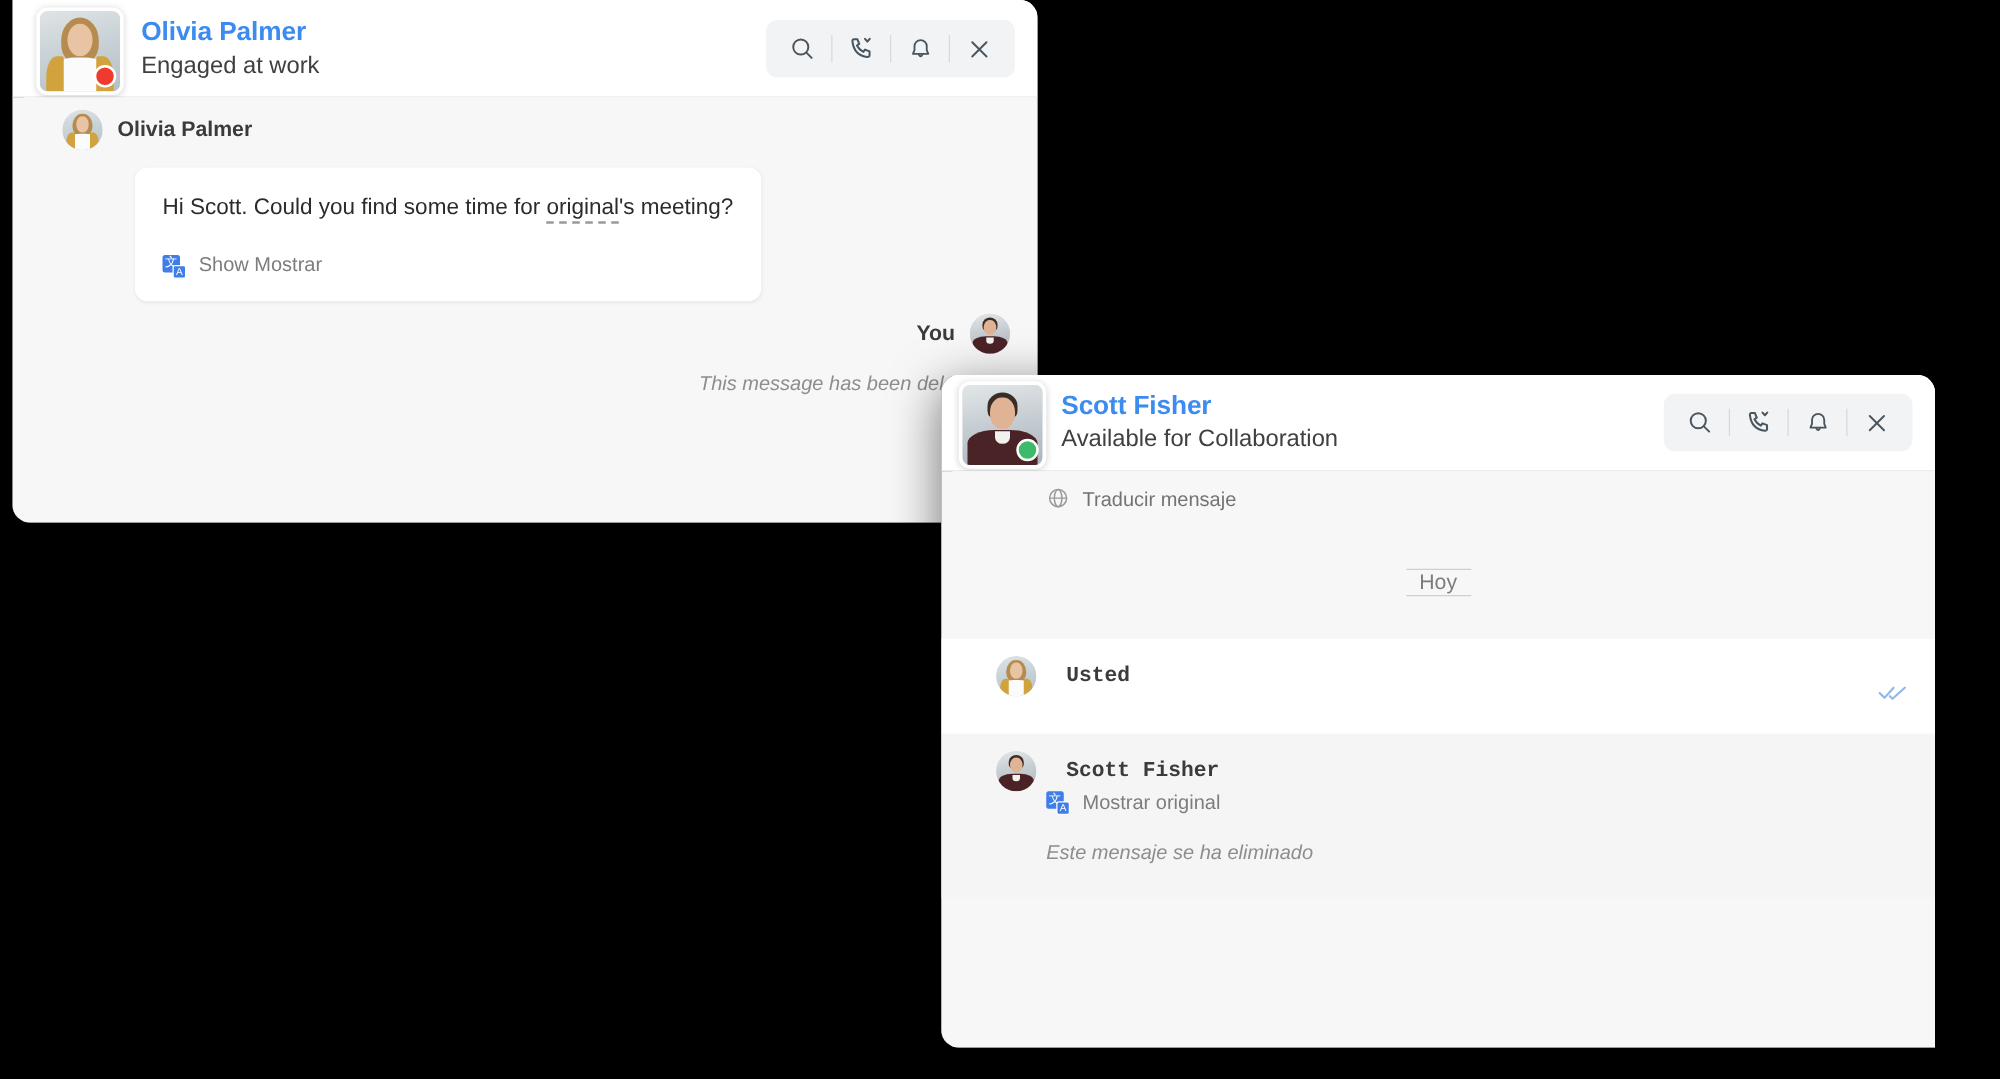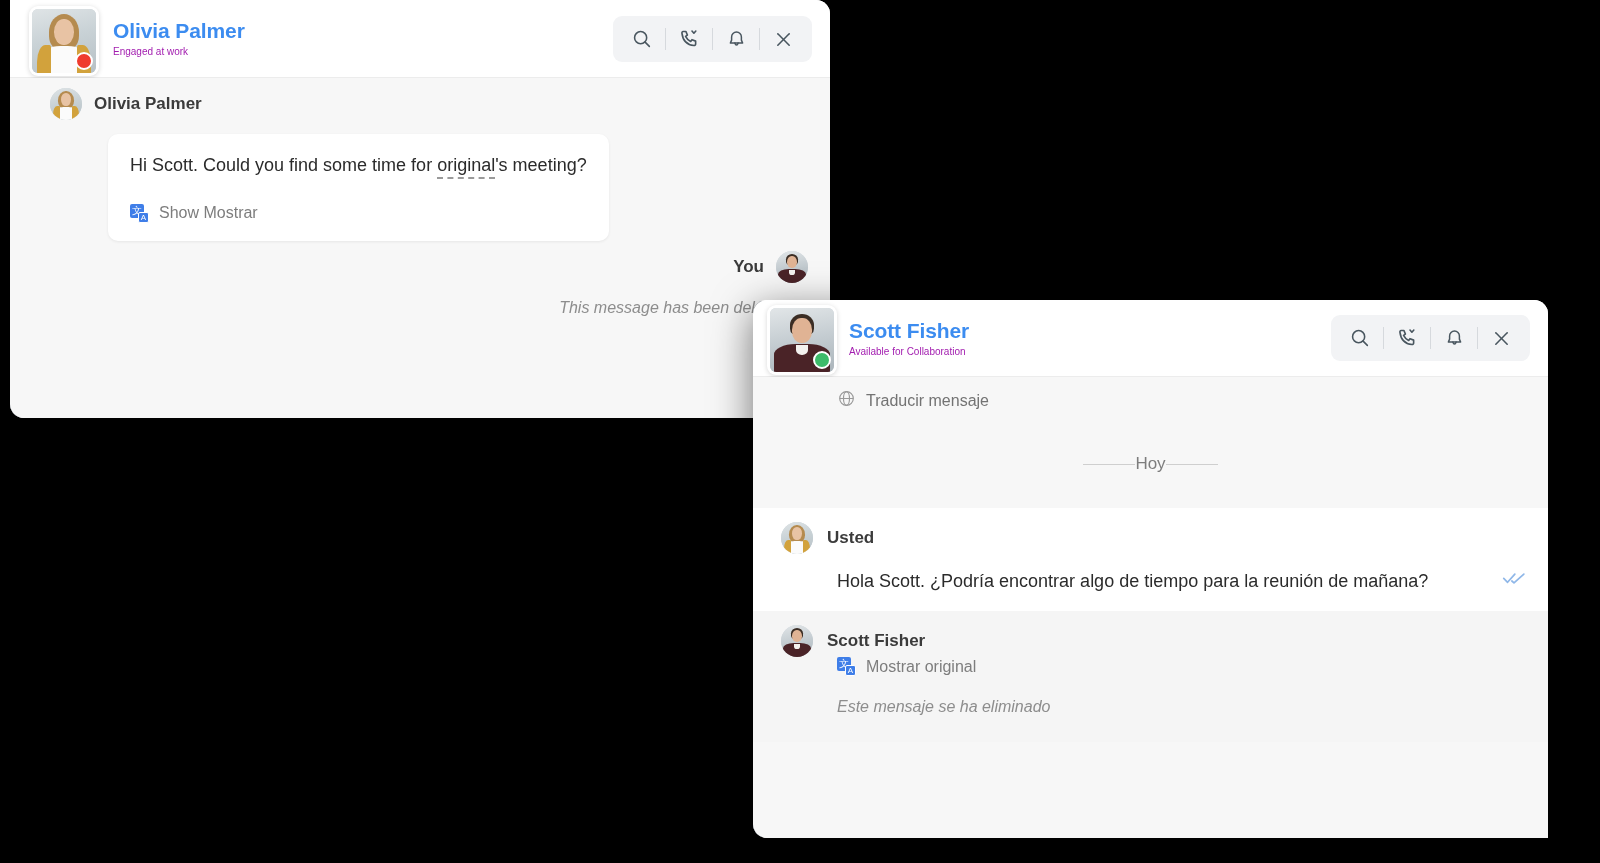--- a/index.html
+++ b/index.html
@@ -89,22 +89,22 @@
     line-height: 1.25;
   }
   .win-b .header-identity { margin-left: 96px; }
   .peer-name {
     font-size: 21px;
     font-weight: bold;
     color: #3c8cf0;
     letter-spacing: -0.1px;
   }
   .peer-status {
-    font-size: 10px;
-    color: #a21caf;
+    font-size: 19px;
+    color: #404040;
     margin-top: 2px;
   }
 
   .header-tools {
     position: absolute;
     right: 18px; top: 16px;
     height: 46px;
     background: #f2f3f5;
     border-radius: 9px;
     display: flex;
@@ -218,41 +218,43 @@
   .translate-msg-label {
     font-size: 16px;
     color: #737373;
   }
 
   .day-divider {
     display: flex;
     align-items: center;
     justify-content: center;
     margin: 42px 0 34px 0;
+    flex-direction: column;
   }
   .day-divider .bar {
     width: 52px; height: 1px;
     background: #cfcfcf;
   }
   .day-divider .label {
     font-size: 17px;
     color: #7d7d7d;
   }
 
   .seg {
     padding: 14px 0 0 0;
   }
   .seg.light { background: #ffffff; }
   .seg.gray  { background: #f5f5f5; }
 
   .seg-head {
     display: flex;
     align-items: center;
-    gap: 14px;
-    padding-left: 28px;
+    gap: 24px;
+    padding-left: 44px;
+    font-family: Liberation Mono, monospace;
   }
   .seg-text {
     position: relative;
     font-size: 18px;
     color: #2b2b2b;
     line-height: 1.5;
     padding: 14px 60px 16px 84px;
   }
   .seg-ticks {
     position: absolute;
@@ -532,21 +534,20 @@
           <div class="mini-avatar">
             <div class="ava-olivia">
                 <div class="body"></div>
                 <div class="cardigan-l"></div>
                 <div class="cardigan-r"></div>
               </div>
           </div>
           <div class="sender-name">Usted</div>
         </div>
         <div class="seg-text">
-          <span>Hola Scott. ¿Podría encontrar algo de tiempo para la reunión de mañana?</span>
           <span class="seg-ticks">
             <svg width="24" height="14" viewBox="0 0 28 14" fill="none" stroke="#8fb7e8" stroke-width="2" stroke-linecap="round" stroke-linejoin="round">
               <polyline points="2,7.5 6.5,12 15,2.5"></polyline>
                 <polyline points="11.5,10.5 14,12.8 25.5,2.5"></polyline>
             </svg>
           </span>
         </div>
       </div>
 
       <div class="seg gray">

